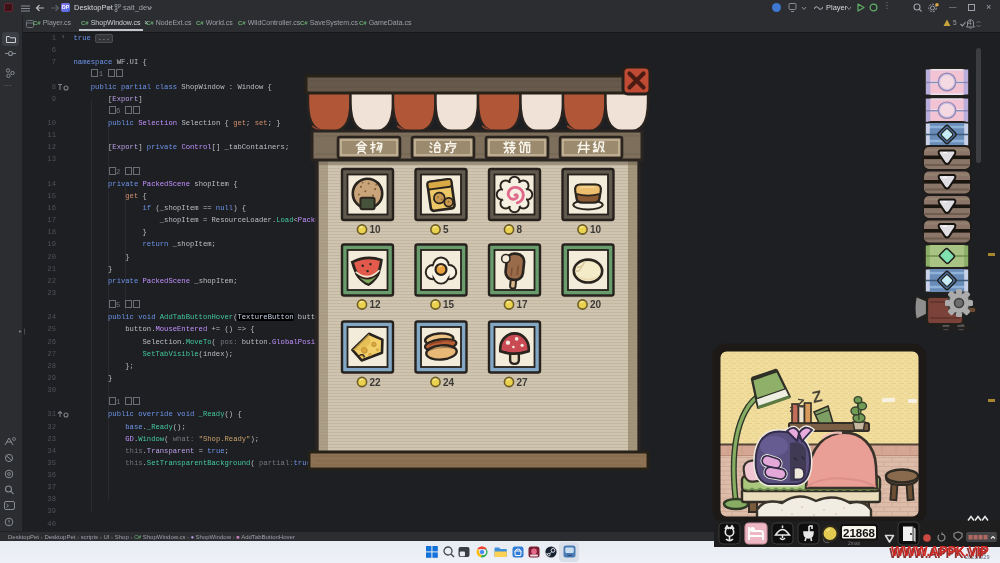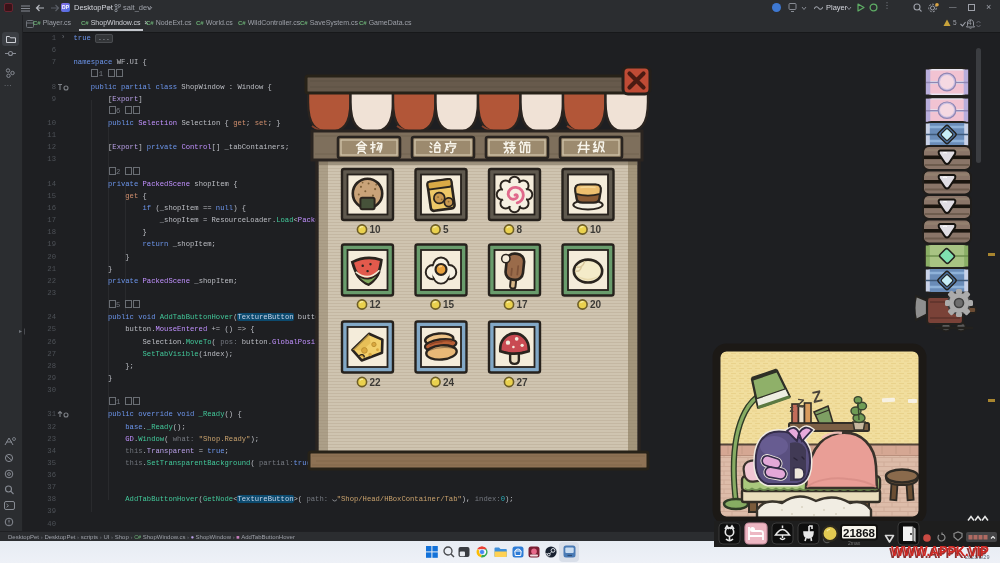--- a/index.html
+++ b/index.html
@@ -11,21 +11,21 @@
 #leftbar{position:absolute;left:0;top:15px;width:22px;height:516px;background:#2B2D30;border-right:1px solid #1F2023;}
 #statusbar{position:absolute;left:0;top:531px;width:1000px;height:10px;background:#2B2D30;border-top:1px solid #1F2023;color:#9DA0A8;font-size:6px;line-height:10px;white-space:nowrap;}
 #taskbar{position:absolute;left:0;top:541px;width:1000px;height:22px;background:linear-gradient(#E7ECF3,#EEF1F7);}
 
 #gutter{position:absolute;left:22px;top:32px;width:34px;text-align:right;font:7.2px/12.15px "Liberation Mono",monospace;color:#4D5157;}
 #code{position:absolute;left:73.5px;top:32px;font:7.2px/12.15px "Liberation Mono",monospace;color:#BCBEC4;}
 #code div,#gutter div{height:12.15px;white-space:pre;}
 .k{color:#6C95EB}.t{color:#C191FF}.t2{color:#B9A0E8}.m{color:#42C89A}.s{color:#C9A26D}
 .i{color:#757980}.kw2{color:#CF8E6D}.n{color:#2AACB8}.dim{color:#6F737A}
 .u{text-underline-offset:1.5px;}
-.hl{background:#0c4a6e;border-radius:2px;color:#C8D3E8;}
+.hl{background:#000000;border-radius:2px;color:#C8D3E8;}
 .fold{background:#333538;border:1px solid #4A4C50;border-radius:2px;padding:0 2px;color:#A8ABB2;font-size:6.5px;}
 .cjk{display:inline-block;width:5px;height:6px;border:1px solid #6A6E74;margin:0 0.5px -1px 0.5px;}
 .guide{position:absolute;width:1px;background:rgba(255,255,255,0.05);}
 .wm{position:absolute;left:891px;top:543px;width:111px;color:#CE2823;font-weight:bold;font-size:14.2px;letter-spacing:-0.4px;transform:scaleX(0.93);transform-origin:left;text-shadow:-2px 2px 0 rgba(122,16,16,0.85);z-index:40;font-family:"Liberation Sans",sans-serif;}
 </style></head><body>
 <div id="root">
   <div id="titlebar">
     <div class="abs" style="left:4px;top:3px;width:9px;height:9px;border-radius:2px;background:#3A1218;border:1px solid #6B2430;box-sizing:border-box;"></div>
     <svg class="abs" style="left:21px;top:5px" width="9" height="7">
         <path d="M0,1 H9 M0,3.5 H9 M0,6 H9" stroke="#878B93" stroke-width="1"></path>
@@ -255,21 +255,20 @@
 <div>        }</div>
 <div></div>
 <div>        <span class="i"><span class="cjk"></span>1 <span class="cjk"></span><span class="cjk"></span></span></div>
 <div>        <span class="k">public override void</span> <span class="m">_Ready</span>() {</div>
 <div>            <span class="k">base</span>.<span class="m">_Ready</span>();</div>
 <div>            <span class="t">GD</span>.<span class="m">Window</span>( <span class="i">what:</span> <span class="s">"Shop.Ready"</span>);</div>
 <div>            <span class="dim">this</span>.<span class="t2">Transparent</span> = <span class="k">true</span>;</div>
 <div>            <span class="dim">this</span>.<span class="m">SetTransparentBackground</span>( <span class="i">partial:</span><span class="k">true</span>);</div>
 <div></div>
 <div></div>
-<div>            <span class="m">AddTabButtonHover</span>(<span class="m">GetNode</span>&lt;<span class="hl">TextureButton</span>&gt;( <span class="i">path:</span> ◡<span class="s">"Shop/Head/HBoxContainer/Tab"</span>), <span class="i">index:</span><span class="n">0</span>);</div>
   </div>
   <div id="statusbar"><span style="margin-left:8px;">DesktopPet</span><span style="color:#6F737A;"> › </span>DesktopPet<span style="color:#6F737A;"> › </span>scripts<span style="color:#6F737A;"> › </span>UI<span style="color:#6F737A;"> › </span>Shop<span style="color:#6F737A;"> › </span><span style="color:#6aab73;font-size:5.5px;">C# </span>ShopWindow.cs<span style="color:#6F737A;"> › </span><span style="color:#B9A0E8;font-size:5.5px;">● </span>ShopWindow<span style="color:#6F737A;"> › </span><span style="color:#C77DBB;font-size:5.5px;">■ </span>AddTabButtonHover</div>
   <div id="taskbar">
     <svg class="abs" style="left:426px;top:5px" width="12" height="12">
         <rect x="0" y="0" width="5.4" height="5.4" fill="#1372D9"></rect>
         <rect x="6.4" y="0" width="5.4" height="5.4" fill="#1372D9"></rect>
         <rect x="0" y="6.4" width="5.4" height="5.4" fill="#1372D9"></rect>
         <rect x="6.4" y="6.4" width="5.4" height="5.4" fill="#1372D9"></rect>
       </svg>
     <svg class="abs" style="left:443px;top:5px" width="12" height="12">

